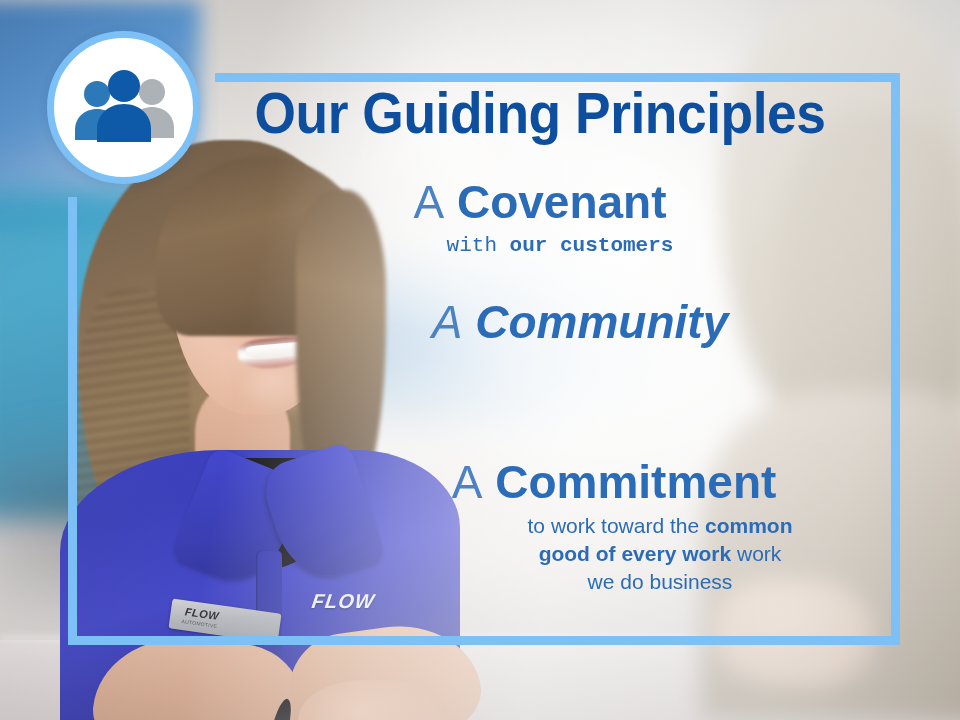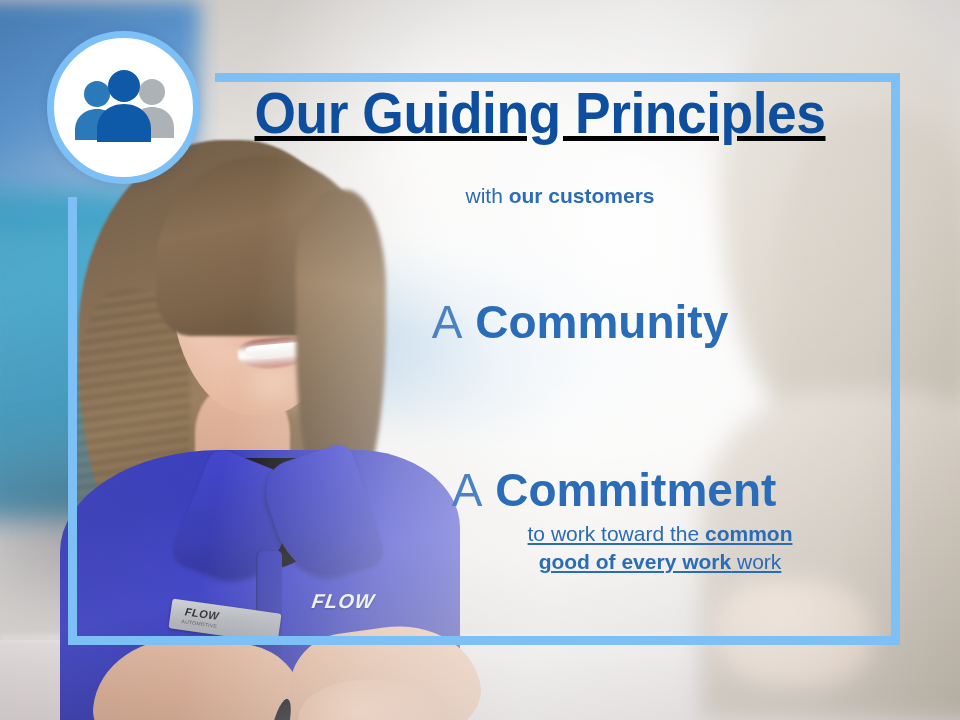--- a/index.html
+++ b/index.html
@@ -334,21 +334,20 @@
     display: flex; align-items: center; justify-content: center;
   }
   .people-icon { width: 110px; height: 78px; display: block; }
 
   
   .copy {
     position: absolute;
     left: 200px; top: 84px;
     width: 680px;
     text-align: center;
-    text-decoration: underline;
   }
   .title {
     font-family: "Liberation Sans", sans-serif;
     font-size: 58px;
     font-weight: bold;
     color: var(--navy);
     letter-spacing: -0.5px;
     line-height: 1.0;
     transform: scaleX(.92);
     transform-origin: center;
@@ -368,25 +367,25 @@
   .p-sub {
     font-size: 21px;
     line-height: 1.34;
     color: var(--blue);
     font-weight: normal;
     margin: 4px 0 0 0;
   }
   .p-sub b { font-weight: bold; }
 
   .block-1 { position: absolute; left: 190px; top: 178px; width: 700px; text-align: center; }
-  .block-2 { position: absolute; left: 230px; top: 298px; width: 700px; text-align: center; }
-  .block-3 { position: absolute; left: 250px; top: 458px; width: 700px; text-align: center; margin-top: 8px; }
-  .block-1 .p-sub { padding-left: 40px; }
+  .block-2 { position: absolute; left: 230px; top: 298px; width: 700px; text-align: center; font-style: italic; }
+  .block-3 { position: absolute; left: 250px; top: 458px; width: 700px; text-align: center; }
+  .block-1 .p-sub { padding-left: 40px; font-family: Liberation Mono, monospace; }
   .block-2 .p-sub { padding-left: 60px; }
-  .block-3 .p-sub { padding-left: 120px; text-decoration: underline; }
+  .block-3 .p-sub { padding-left: 120px; }
   .block-3 .p-head { padding-left: 28px; }
 
   :root {
     --frame: #7cc0f5;
     --navy:  #0d4f9e;
     --blue:  #2b6cb8;
     --blue-lite: #4b82c4;
   }
 </style>
 </head>
@@ -467,36 +466,41 @@
       <circle cx="55" cy="17" r="16" fill="#0f5aa8"></circle>
       <path d="M55 35c-16 0-27 11-27 25v13h54V60c0-14-11-25-27-25z" fill="#0f5aa8"></path>
     </svg>
   </div>
 
   <div class="copy">
     <h1 class="title">Our Guiding Principles</h1>
   </div>
 
   <div class="principle block-1">
+    <p class="p-head">
+      <span class="article">A</span>
+      <span class="word">Covenant</span>
+    </p>
     <p class="p-sub">
       <span>with </span><b>our customers</b>
     </p>
   </div>
 
   <div class="principle block-2">
     <p class="p-head">
       <span class="article">A</span>
       <span class="word">Community</span>
     </p>
   </div>
 
   <div class="principle block-3">
     <p class="p-head">
       <span class="article">A</span>
       <span class="word">Commitment</span>
     </p>
     <p class="p-sub">
       <span>to work toward the </span><b>common</b><br>
       <b>good of every work</b><span> work</span><br>
+      <span>we do business</span>
     </p>
   </div>
 
 </div>
 
 </body></html>

